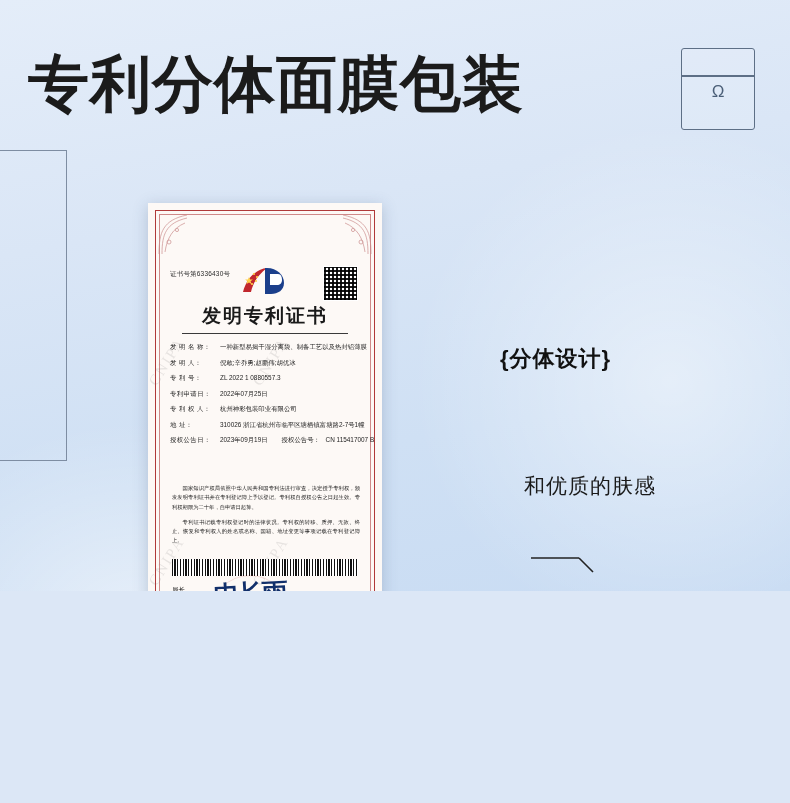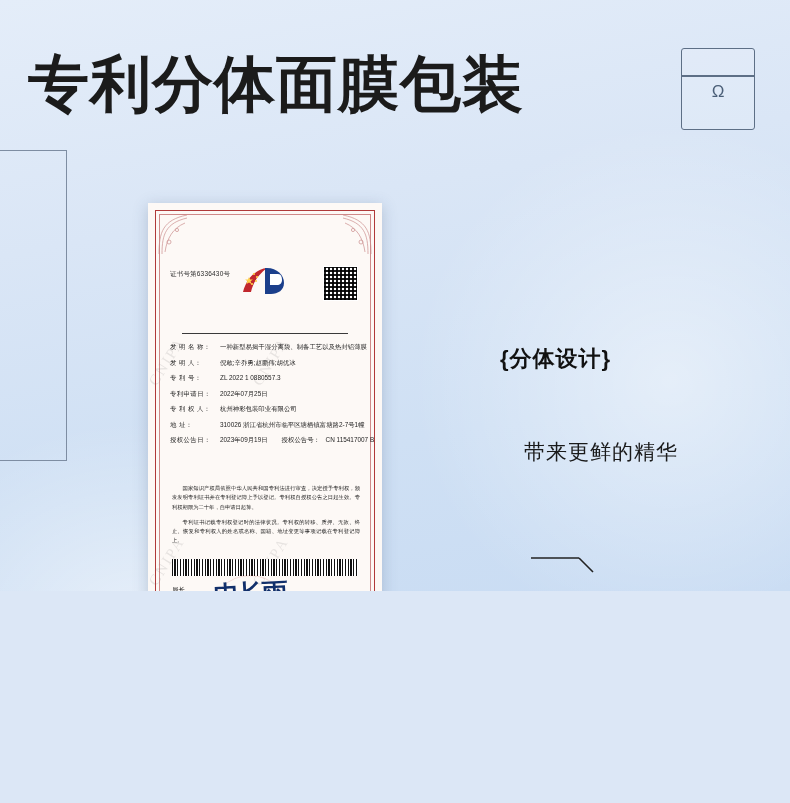--- a/index.html
+++ b/index.html
@@ -423,20 +423,21 @@
           <circle cx="17" cy="9" r="1.1"></circle>
           <circle cx="20" cy="12" r="1.1"></circle>
           <circle cx="19" cy="16" r="1.1"></circle>
           <circle cx="15" cy="19" r="1.1"></circle>
         </g>
       </svg>
     </div>
 
     <div class="qr"></div>
 
+    <div class="cert-title">发明专利证书</div>
     <div class="title-rule"></div>
 
     <div class="fields">
       <div class="frow">
         <span class="flabel">发 明 名 称：</span>
         <span class="fval">一种新型易揭干湿分离袋、制备工艺以及热封铝薄膜</span>
       </div>
       <div class="frow">
         <span class="flabel">发 明 人：</span>
         <span class="fval">倪敢;辛乔勇;赵鹏伟;胡优冰</span>
@@ -478,21 +479,21 @@
     </div>
     <div class="seal"></div>
     <div class="signature">申长雨</div>
 
     <div class="issue-date">2023年09月19日</div>
     <div class="page-no">第 1 页 (共 2 页)</div>
     <div class="footnote">其他事项参见续页</div>
   </div>
 
   <div class="slogan">{分体设计}</div>
-  <div class="sub1">带来更鲜的精华</div>
+  <div class="sub2">和优质的肤感</div>
 
   <div class="arrow">
     <svg width="66" height="18" viewBox="0 0 66 18" fill="none" stroke="#222" stroke-width="1.6">
       <path d="M0 2 L48 2"></path>
       <path d="M48 2 L62 16"></path>
     </svg>
   </div>
 
 </div>
 

